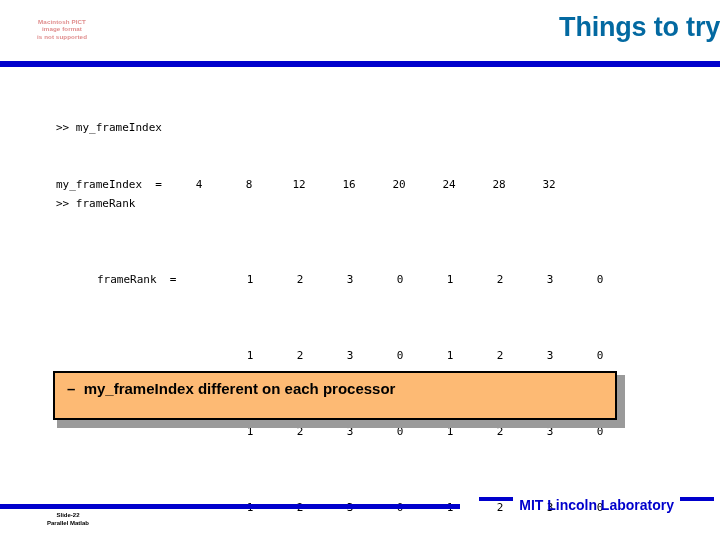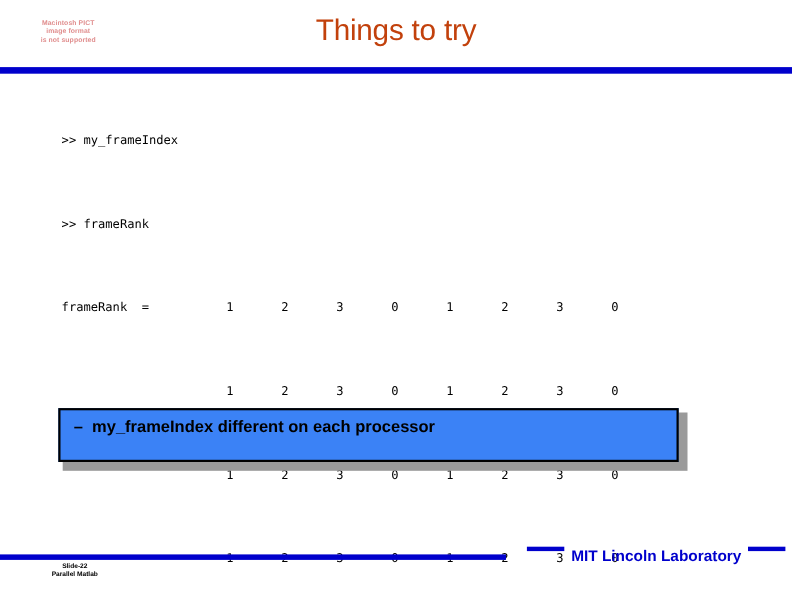--- a/index.html
+++ b/index.html
@@ -38,25 +38,25 @@
     white-space: nowrap;
     letter-spacing: 0.1px;
   }
 
   
   #slide-title {
     position: absolute;
     left: 0;
     top: 12px;
     width: 720px;
-    text-align: center;
+    text-align: right;
     font-family: "Liberation Sans", sans-serif;
     font-size: 27px;
-    font-weight: normal;
-    color: #c2410c;
+    font-weight: bold;
+    color: #0369a1;
     letter-spacing: -0.2px;
   }
 
   
   #top-rule {
     position: absolute;
     left: 0;
     top: 61px;
     width: 720px;
     height: 6px;
@@ -76,39 +76,39 @@
   #code-block-1 { left: 56px; top: 80px; }
   #code-block-2 { left: 56px; top: 156px; }
 
   .code-line { display: block; height: 19px; white-space: pre; }
 
   
   .idx-label { display: inline-block; width: 118px; }
   .idx-cell  { display: inline-block; width: 50px; text-align: center; }
 
   
-  .rank-label { display: inline-block; width: 128px; }
+  .rank-label { display: inline-block; width: 128px; margin-left: 41px; }
   .rank-cell  { display: inline-block; width: 50px; text-align: center; }
 
   
   #callout-shadow {
     position: absolute;
     left: 57px;
     top: 375px;
     width: 568px;
     height: 53px;
     background: #9a9a9a;
   }
   #callout-box {
     position: absolute;
     left: 53px;
     top: 371px;
     width: 564px;
     height: 49px;
-    background: #3b82f6;
+    background: #fdba74;
     border: 2px solid #000000;
     box-sizing: border-box;
     padding: 6px 0 0 12px;
   }
   .callout-line {
     font-family: "Liberation Sans", sans-serif;
     font-size: 15px;
     font-weight: bold;
     color: #000000;
     line-height: 19px;
@@ -166,20 +166,21 @@
   <span class="pl">image format</span>
   <span class="pl">is not supported</span>
 </div>
 
 <div id="slide-title">Things to try</div>
 
 <div id="top-rule"></div>
 
 <div class="code-block" id="code-block-1">
   <span class="code-line">&gt;&gt; my_frameIndex</span>
+  <span class="code-line"><span class="idx-label">my_frameIndex  =</span><span class="idx-cell">4</span><span class="idx-cell">8</span><span class="idx-cell">12</span><span class="idx-cell">16</span><span class="idx-cell">20</span><span class="idx-cell">24</span><span class="idx-cell">28</span><span class="idx-cell">32</span></span>
 </div>
 
 <div class="code-block" id="code-block-2">
   <span class="code-line">&gt;&gt; frameRank</span>
 
   <span class="code-line"><span class="rank-label">frameRank  =</span><span class="rank-cell">1</span><span class="rank-cell">2</span><span class="rank-cell">3</span><span class="rank-cell">0</span><span class="rank-cell">1</span><span class="rank-cell">2</span><span class="rank-cell">3</span><span class="rank-cell">0</span></span>
 
   <span class="code-line"><span class="rank-label"></span><span class="rank-cell">1</span><span class="rank-cell">2</span><span class="rank-cell">3</span><span class="rank-cell">0</span><span class="rank-cell">1</span><span class="rank-cell">2</span><span class="rank-cell">3</span><span class="rank-cell">0</span></span>
 
   <span class="code-line"><span class="rank-label"></span><span class="rank-cell">1</span><span class="rank-cell">2</span><span class="rank-cell">3</span><span class="rank-cell">0</span><span class="rank-cell">1</span><span class="rank-cell">2</span><span class="rank-cell">3</span><span class="rank-cell">0</span></span>

